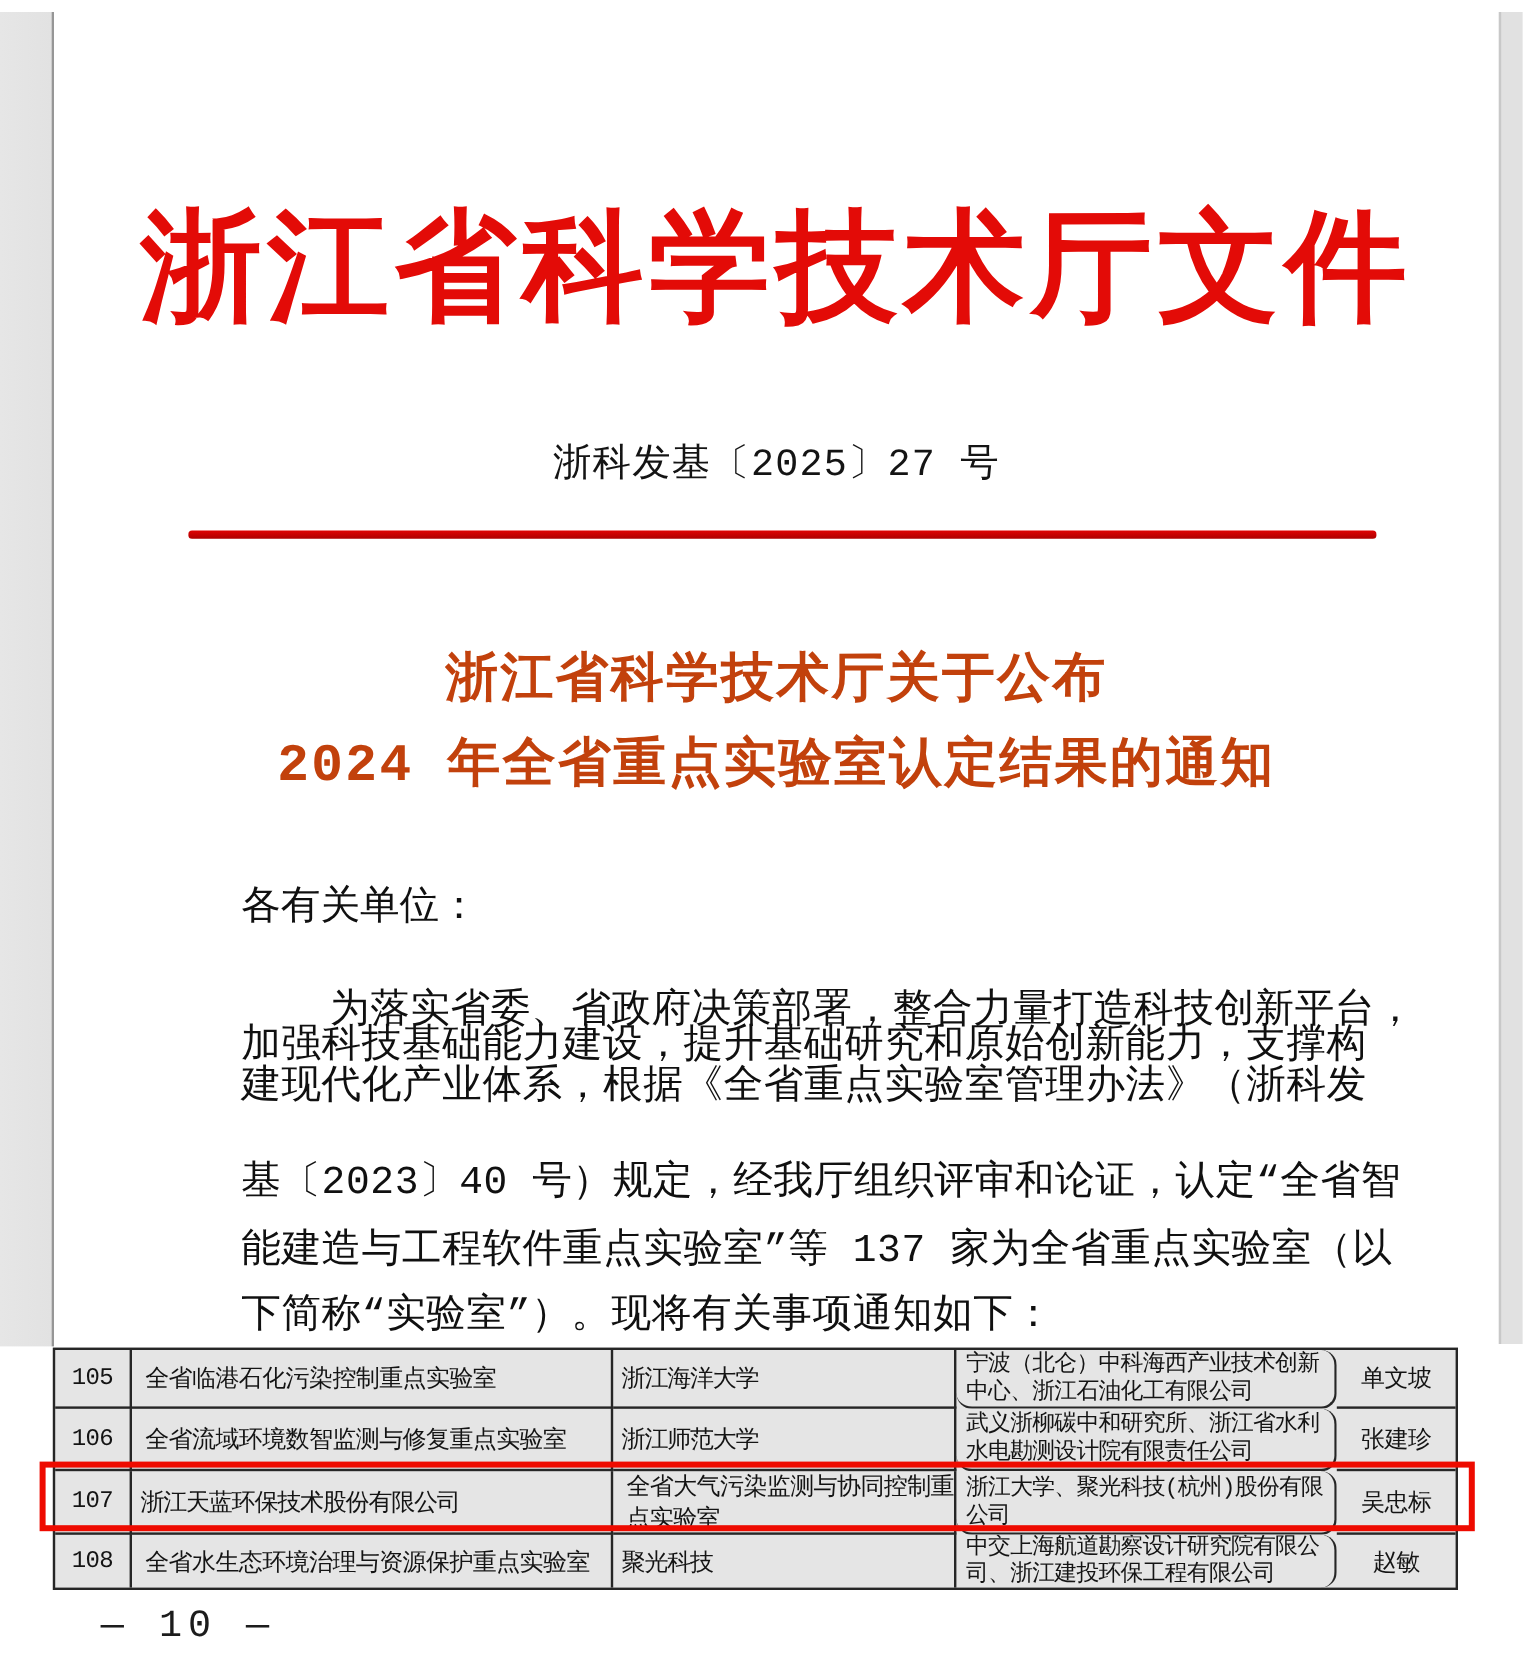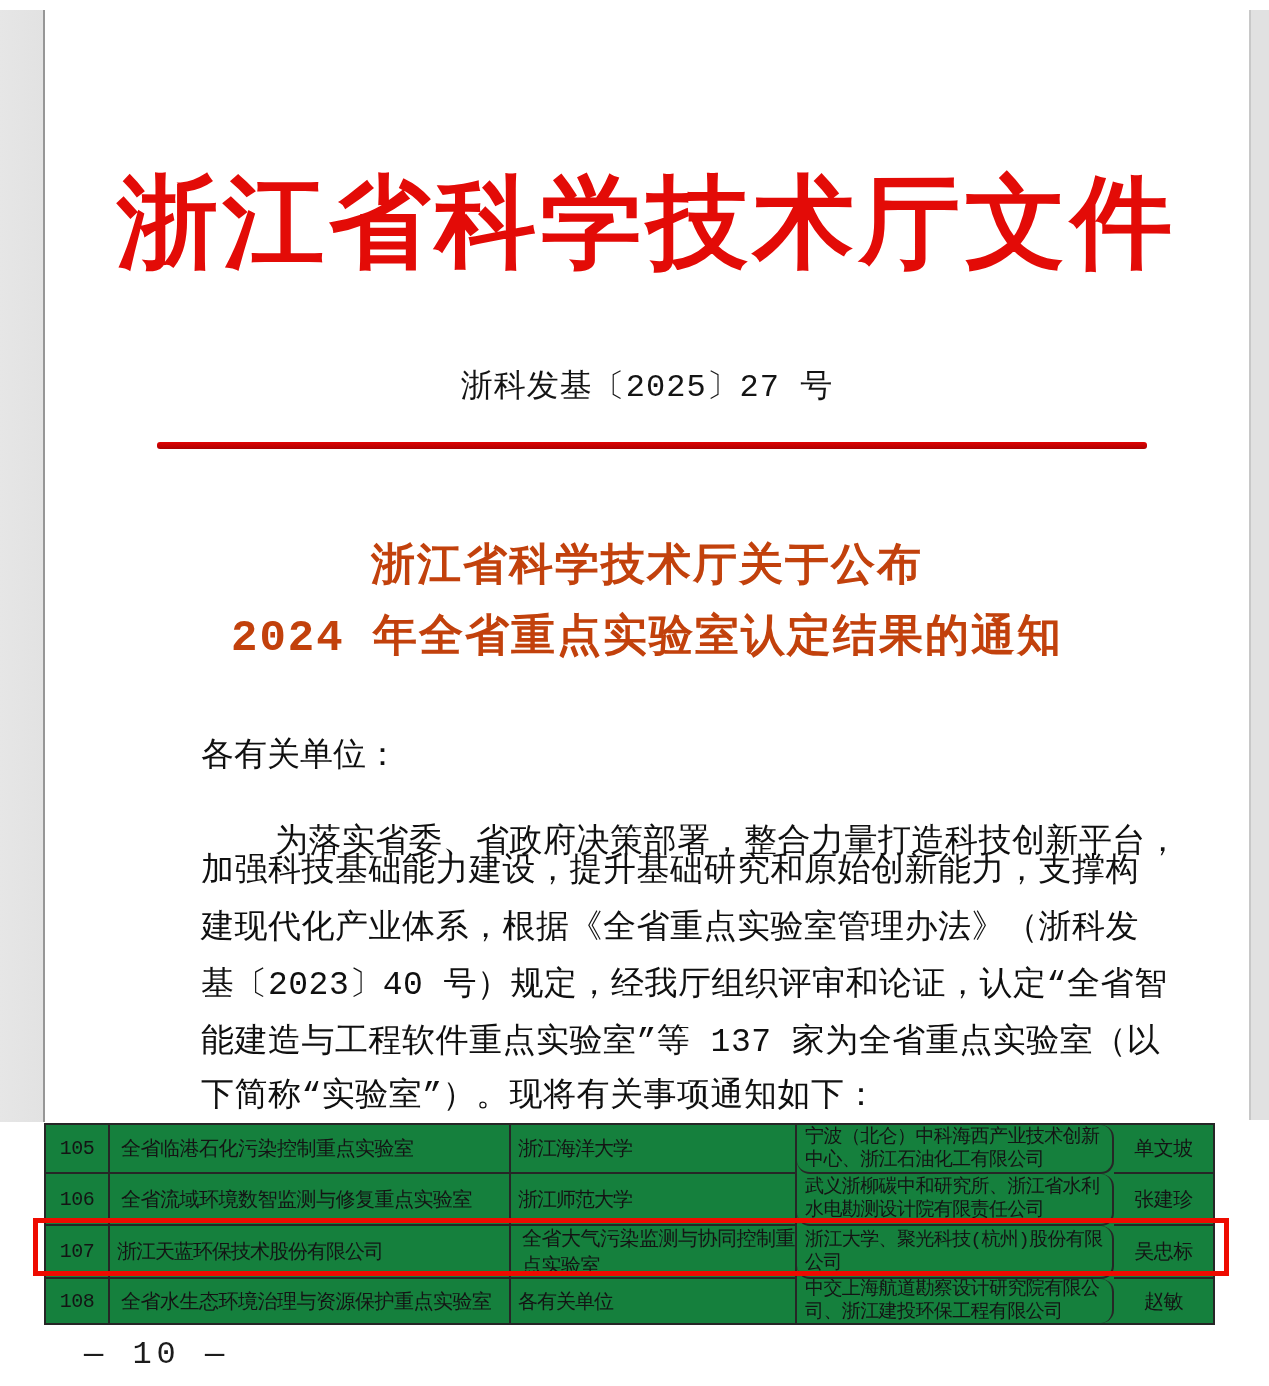--- a/index.html
+++ b/index.html
@@ -30,26 +30,26 @@
   .notice-title {
     position:absolute; left:45px; width:1204px; text-align:center;
     font-size:44px; font-weight:bold; color:#c2410c; white-space:nowrap; letter-spacing:2px;
   }
   .nt1 { top:525px; }
   .nt2 { top:596px; }
   .salutation { position:absolute; left:201px; top:722px; font-size:33px; }
   .body-line { position:absolute; left:201px; font-size:33px; white-space:nowrap; letter-spacing:0.5px; }
   .bl0 { top:808px; padding-left:74px; }
   .bl1 { top:837px; }
-  .bl2 { top:894px;text-align:center; }
+  .bl2 { top:871px;text-align:center; }
   .bl3 { top:951px; }
   .bl4 { top:1008px; }
   .bl5 { top:1062px; }
   .results-table {
-    position:absolute; left:44px; top:1113px; border:2px solid #262626; background:#15803d;
+    position:absolute; left:44px; top:1113px; border:2px solid #262626; background:#e5e5e5;
     display:grid; grid-template-columns:64px 401px 286px 317px 99px;
     grid-template-rows:49px 52px 53px 44px; color:#141414;
   }
   .cell {
     border-right:2px solid #262626; border-bottom:2px solid #262626;
     display:flex; align-items:center; font-size:20px; letter-spacing:-0.5px;
     box-sizing:border-box; overflow:hidden;
   }
   .col-last { border-right:none; }
   .row-last { border-bottom:none; }
@@ -112,21 +112,21 @@
     <div class="cell num">107</div>
     <div class="cell host">浙江天蓝环保技术股份有限公司</div>
     <div class="cell lab">全省大气污染监测与协同控制重点实验室</div>
     <div class="cell partners">
         <span>浙江大学、聚光科技(杭州)股份有限公司</span>
       </div>
     <div class="cell director col-last">吴忠标</div>
 
     <div class="cell num row-last">108</div>
     <div class="cell lab row-last">全省水生态环境治理与资源保护重点实验室</div>
-    <div class="cell host row-last">各有关单位</div>
+    <div class="cell host row-last">聚光科技</div>
     <div class="cell partners row-last">
         <span>中交上海航道勘察设计研究院有限公司、浙江建投环保工程有限公司</span>
       </div>
     <div class="cell director col-last row-last">赵敏</div>
   </div>
 
   <div class="highlight-box"></div>
 
   <div class="page-number">— 10 —</div>
 

